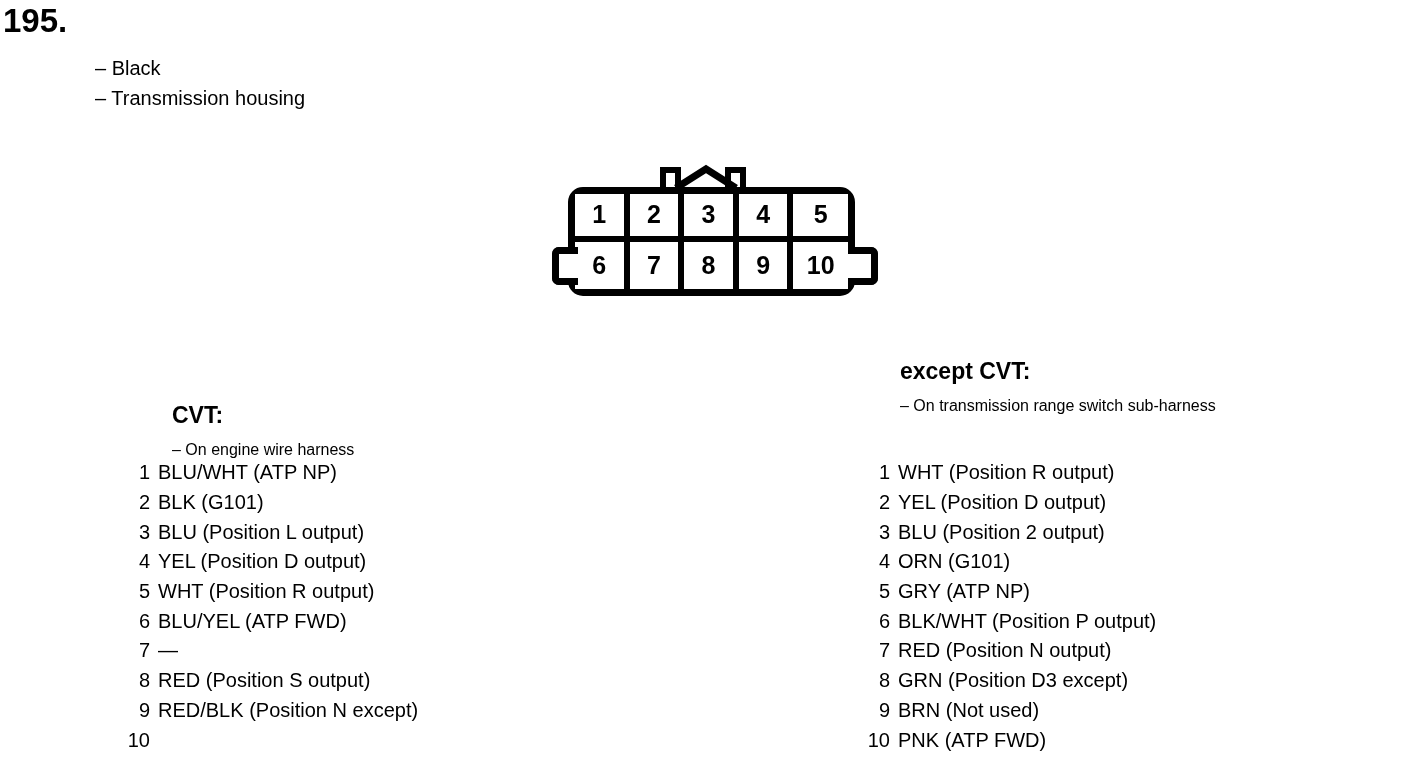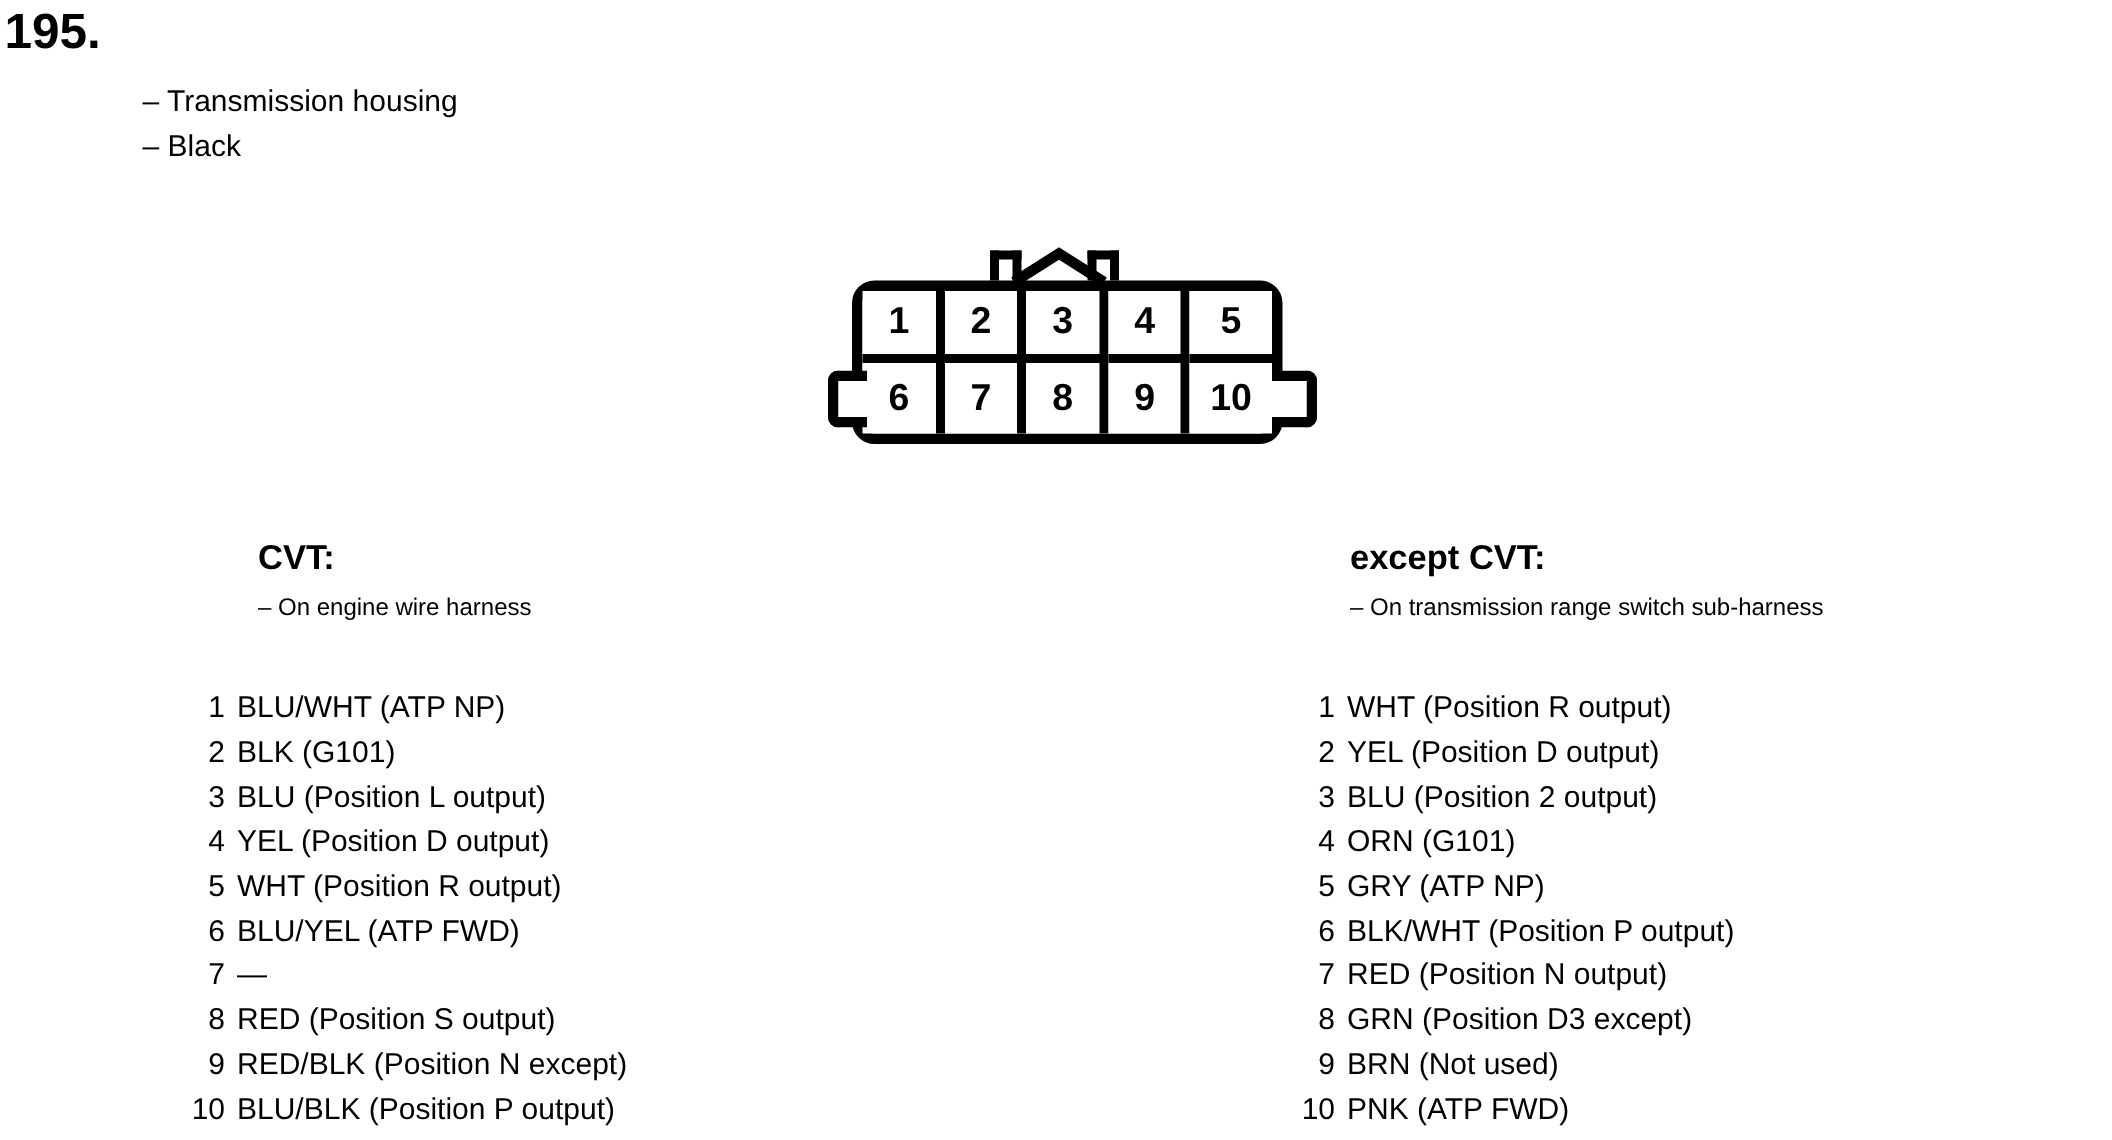--- a/index.html
+++ b/index.html
@@ -115,21 +115,21 @@
     font-size: 23px;
     font-weight: bold;
     white-space: nowrap;
   }
   .col-sub {
     position: absolute;
     top: 397px;
     font-size: 16px;
     white-space: nowrap;
   }
-  .heading-cvt, .sub-cvt { left: 172px; }
+  .heading-cvt, .sub-cvt { left: 172px; margin-top: 44px; }
   .heading-except, .sub-except { left: 900px; }
 
   .pin-list {
     position: absolute;
     top: 458px;
     font-size: 20px;
   }
   .list-cvt { left: 116px; }
   .list-except { left: 856px; }
   .pin-row {
@@ -148,22 +148,22 @@
 </style>
 </head>
 <body>
 
 <div class="page">
 
   <div class="title-row">
     <span class="sec-num">195.</span>
   </div>
   <div class="title-attrs">
+    <div>– Black</div>
     <div>– Transmission housing</div>
-    <div>– Black</div>
   </div>
 
   <div class="connector">
     <div class="top-tab tab-l"></div>
     <div class="top-tab tab-r"></div>
     <svg class="chevron-svg" width="70" height="28" viewBox="0 0 70 28">
       <polyline points="5,25 35,6 65,25" fill="none" stroke="#000" stroke-width="7"></polyline>
     </svg>
     <div class="conn-body">
       <div class="conn-grid">
@@ -217,21 +217,20 @@
     <div class="pin-row">
       <span class="pin-num">8</span>
       <span class="pin-label">RED (Position S output)</span>
     </div>
     <div class="pin-row">
       <span class="pin-num">9</span>
       <span class="pin-label">RED/BLK (Position N except)</span>
     </div>
     <div class="pin-row">
       <span class="pin-num">10</span>
-      <span class="pin-label">BLU/BLK (Position P output)</span>
     </div>
   </div>
 
   <div class="col-heading heading-except">except CVT:</div>
   <div class="col-sub sub-except">– On transmission range switch sub-harness</div>
   <div class="pin-list list-except">
     <div class="pin-row">
       <span class="pin-num">1</span>
       <span class="pin-label">WHT (Position R output)</span>
     </div>

